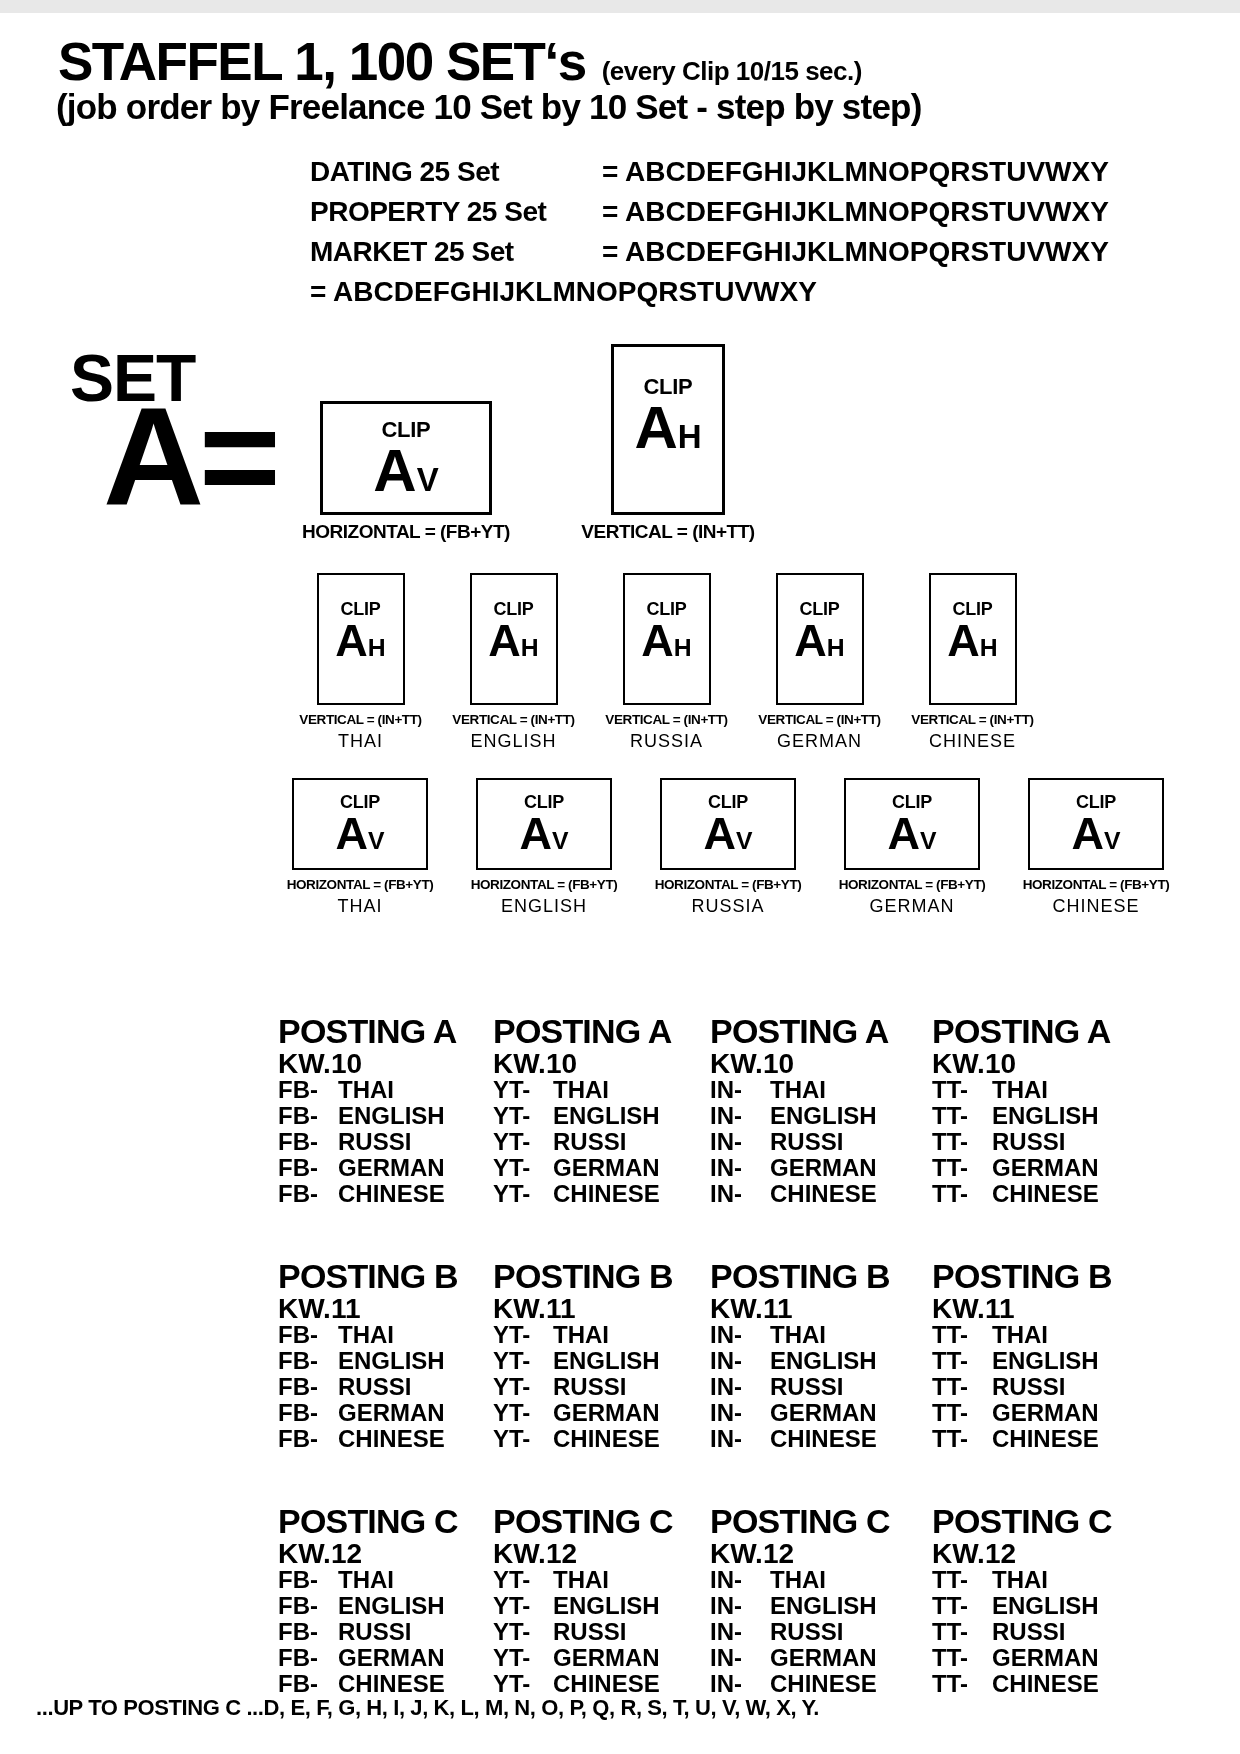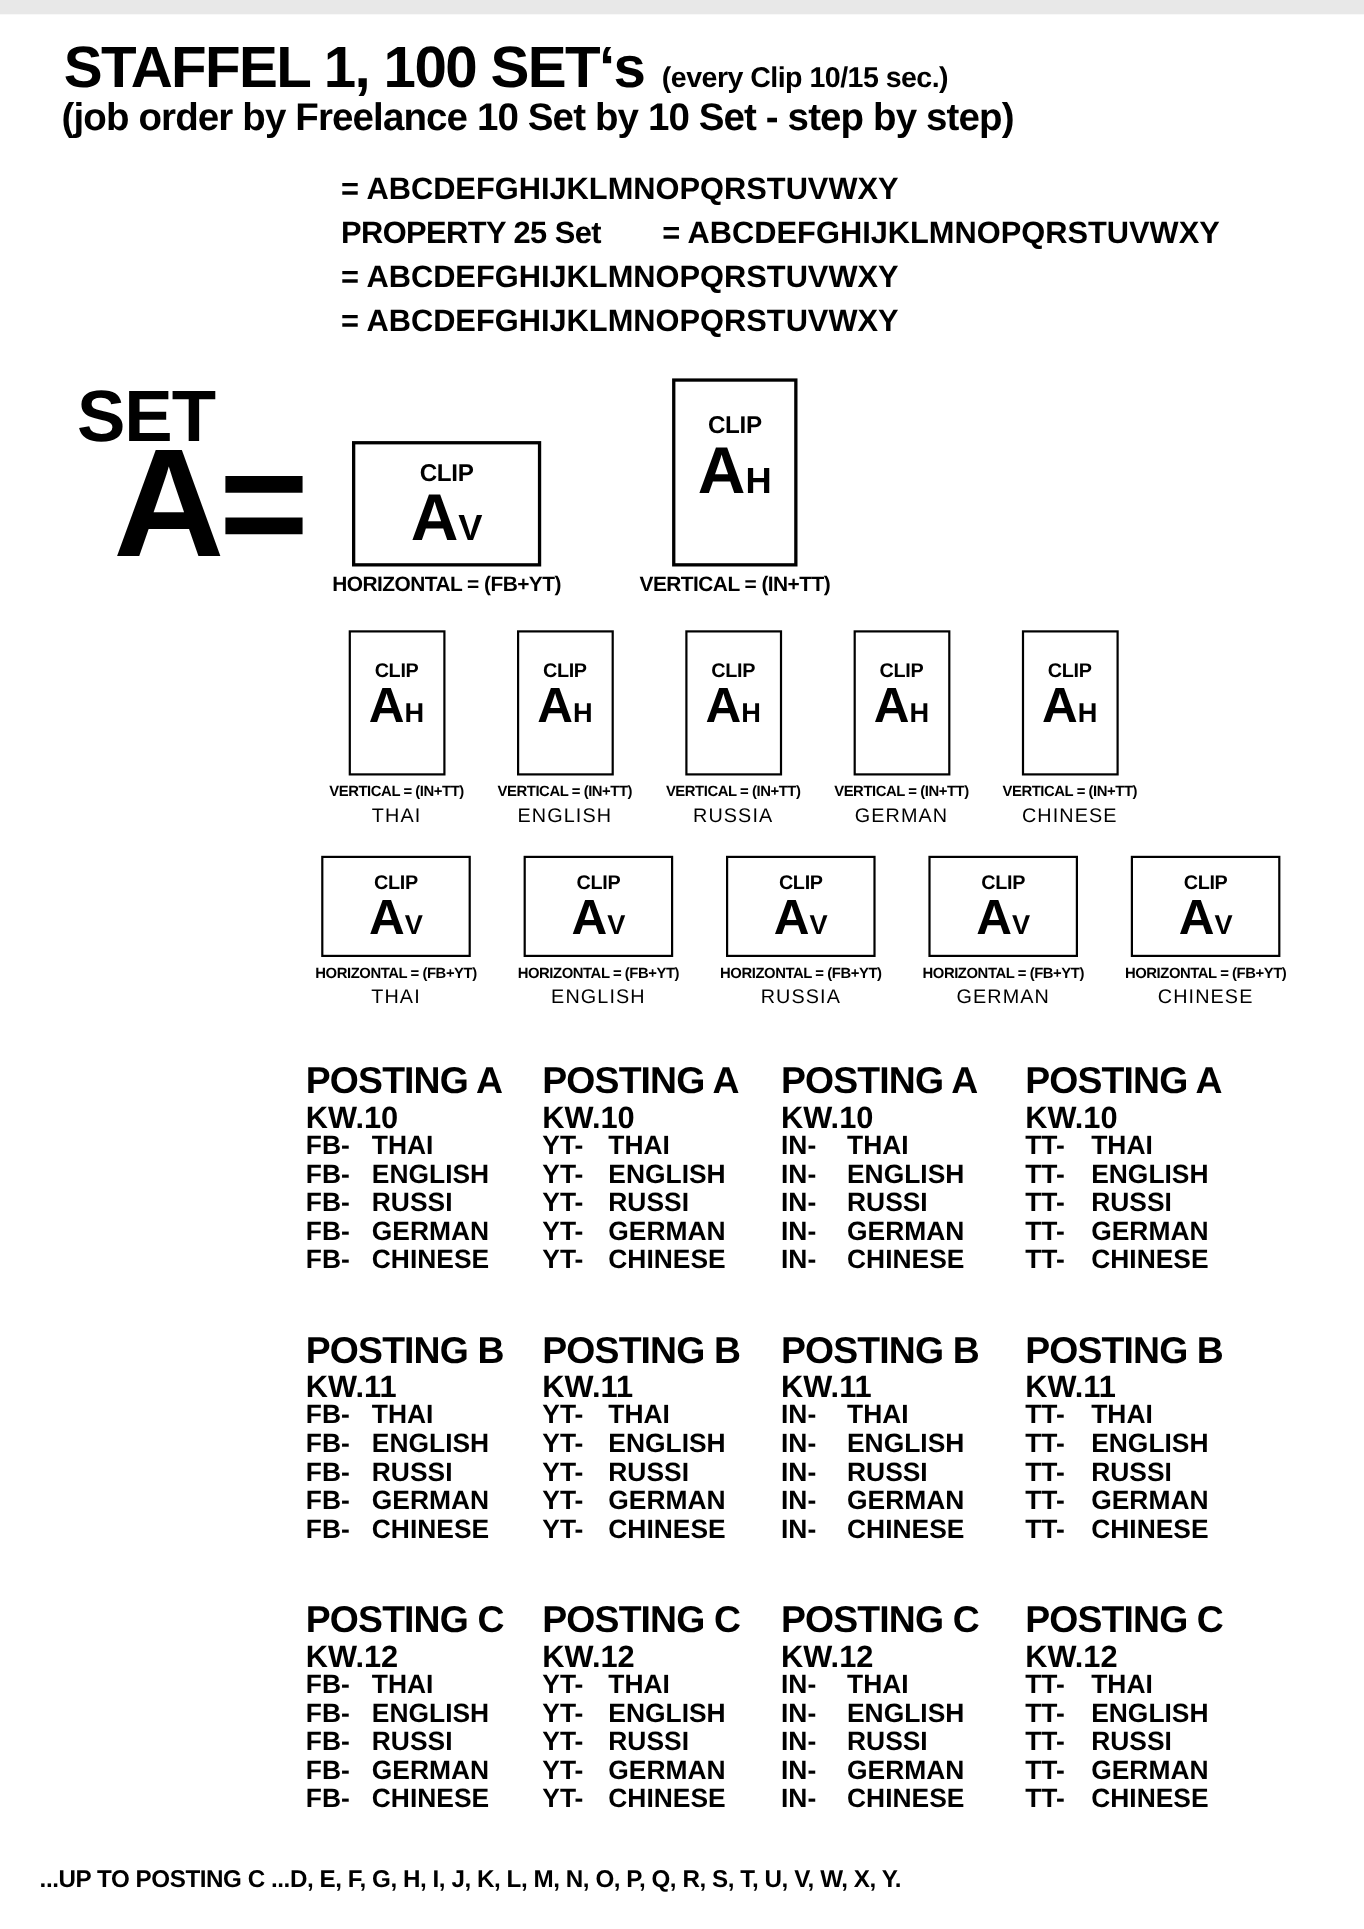--- a/index.html
+++ b/index.html
@@ -46,21 +46,21 @@
   .smallbox { box-sizing:border-box; border:2px solid #000; background:#fff;
               display:flex; flex-direction:column; align-items:center; justify-content:center; }
   .smallbox.portrait-s  { width:88px;  height:132px; padding-bottom:16px; }
   .smallbox.landscape-s { width:136px; height:92px; }
   .clip-word-s { font-size:18px; letter-spacing:-0.3px; }
   .letter-s { font-size:45px; line-height:0.95; }
   .small-caption { margin-top:7px; font-size:13.5px; white-space:nowrap; letter-spacing:-0.4px; }
   .lang-label { margin-top:4px; font-size:18px; font-weight:normal; letter-spacing:1px; }
 
   
-  .postings { position:absolute; left:278px; top:950px; }
+  .postings { position:absolute; left:278px; top:998px; }
   .posting-section { display:flex; margin-bottom:49px; }
   .posting-col { width:215px; }
   .posting-col:nth-child(2) { width:217px; }
   .posting-col:nth-child(3) { width:222px; }
   .posting-title { font-size:34px; line-height:40px; letter-spacing:-0.8px; white-space:nowrap; }
   .posting-week  { font-size:28px; line-height:26px; }
   .posting-line  { font-size:24px; line-height:26px; display:flex; white-space:nowrap; }
   .posting-ch { width:60px; flex:0 0 60px; }
 
   
@@ -71,27 +71,29 @@
 
 <div class="page">
 
   <div class="title-line">
     <span class="doc-title">STAFFEL 1, 100 SET‘s</span><span class="title-note">(every Clip 10/15 sec.)</span>
   </div>
   <div class="subtitle">(job order by Freelance 10 Set by 10 Set - step by step)</div>
 
   <div class="set-categories">
       <div class="cat-row">
+        <span class="cat-label">DATING 25 Set</span>
         <span class="cat-value">= ABCDEFGHIJKLMNOPQRSTUVWXY</span>
       </div>
       <div class="cat-row">
         <span class="cat-label">PROPERTY 25 Set</span>
         <span class="cat-value">= ABCDEFGHIJKLMNOPQRSTUVWXY</span>
       </div>
       <div class="cat-row">
+        <span class="cat-label">MARKET 25 Set</span>
         <span class="cat-value">= ABCDEFGHIJKLMNOPQRSTUVWXY</span>
       </div>
       <div class="cat-row">
         <span class="cat-value">= ABCDEFGHIJKLMNOPQRSTUVWXY</span>
       </div>
     </div>
 
   <div class="set-word">SET</div>
   <div class="set-eq">A=</div>
 

